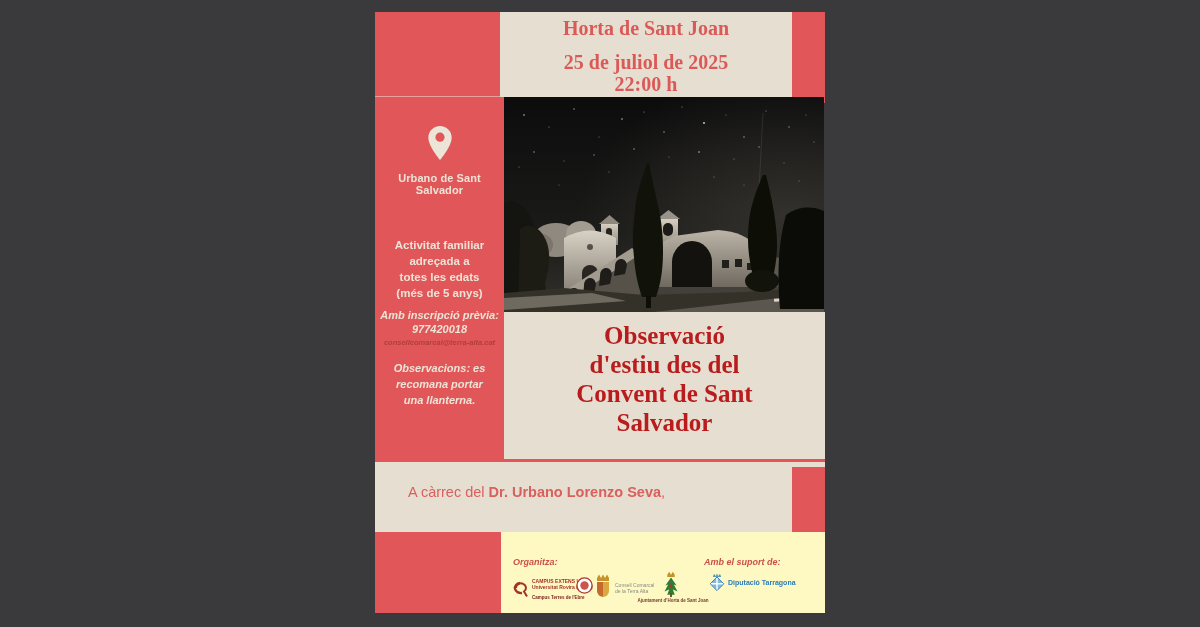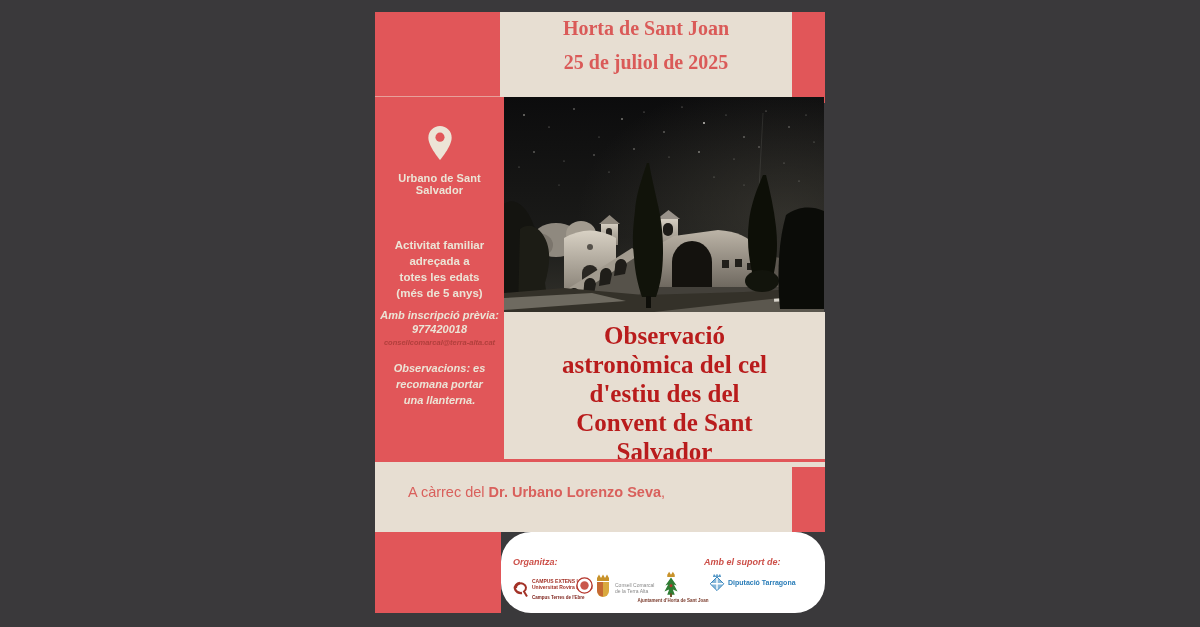--- a/index.html
+++ b/index.html
@@ -5,21 +5,21 @@
   * { margin:0; padding:0; box-sizing:border-box; }
   html,body { width:1200px; height:627px; overflow:hidden; }
   body { background:#3a393b; font-family:"Liberation Sans","DejaVu Sans",sans-serif; position:relative; }
 
   .poster { position:absolute; left:375px; top:12px; width:450px; height:601px; }
   .abs { position:absolute; }
 
   
   .coral { background:#e15659; }
   .beige { background:#e7ded2; }
-  .white-strip { background:#ffffff;border-radius:30px; }
+  .white-strip { background:#fef9c3; }
 
   
   .header-beige { left:125px; top:0; width:292px; height:86px; text-align:center; }
   .header-beige .city { padding-top:5px; font-family:"Liberation Serif","DejaVu Serif",serif;
       font-weight:bold; font-size:20px; color:#da5a58; }
   .header-beige .date { margin-top:11px; font-family:"Liberation Serif","DejaVu Serif",serif;
       font-weight:bold; font-size:20px; color:#da5a58; line-height:22px; }
   .header-beige .time { font-family:"Liberation Serif","DejaVu Serif",serif;
       font-weight:bold; font-size:20px; color:#da5a58; line-height:23px; }
 
@@ -78,20 +78,21 @@
 <body>
 
 <div class="poster">
 
   <div class="abs coral header-left-red"></div>
   <div class="abs header-divider"></div>
   <div class="abs coral header-right-red"></div>
   <div class="abs beige header-beige">
     <div class="city">Horta de Sant Joan</div>
     <div class="date">25 de juliol de 2025</div>
+    <div class="time">22:00 h</div>
   </div>
 
   <div class="abs coral sidebar">
     <div class="abs pin-wrap">
       <svg width="26" height="36" viewBox="0 0 24 34">
         <path d="M12,1 C5.9,1 1,5.9 1,12 c0,8.2 11,21 11,21 s11,-12.8 11,-21 C23,5.9 18.1,1 12,1 Z" fill="#ece4d6"></path>
         <circle cx="12" cy="11.5" r="4.3" fill="#e15659"></circle>
       </svg>
     </div>
     <div class="abs sidebar-location">Urbano de Sant Salvador</div>
@@ -213,21 +214,20 @@
         <rect x="142" y="199" width="5" height="12" fill="#0e0e09"></rect>
         <path d="M259,78 C252,94 247,108 245,124 C243,140 244,156 247,170 L249,180 L269,180 C273,164 274,148 272,130 C270,112 266,94 262,78 Z" fill="#0d0f07"></path>
         <ellipse cx="258" cy="184" rx="17" ry="11" fill="#12140c"></ellipse>
         <path d="M282,118 C293,110 306,108 320,114 L320,212 L276,212 C273,180 274,146 282,118 Z" fill="#0b0c08"></path>
       </g>
     </svg>
   </div>
 
   <div class="abs beige title-block">
     <div class="tl">Observació</div>
-    <div class="tl">astronòmica del cel</div>
     <div class="tl">d'estiu des del</div>
     <div class="tl">Convent de Sant</div>
     <div class="tl">Salvador</div>
   </div>
   <div class="abs title-redline"></div>
 
   <div class="abs beige speaker-beige">
     <div class="speaker-text">
       <div><span>A càrrec del </span><b>Dr. Urbano Lorenzo Seva</b><span>,</span></div>
     </div>

